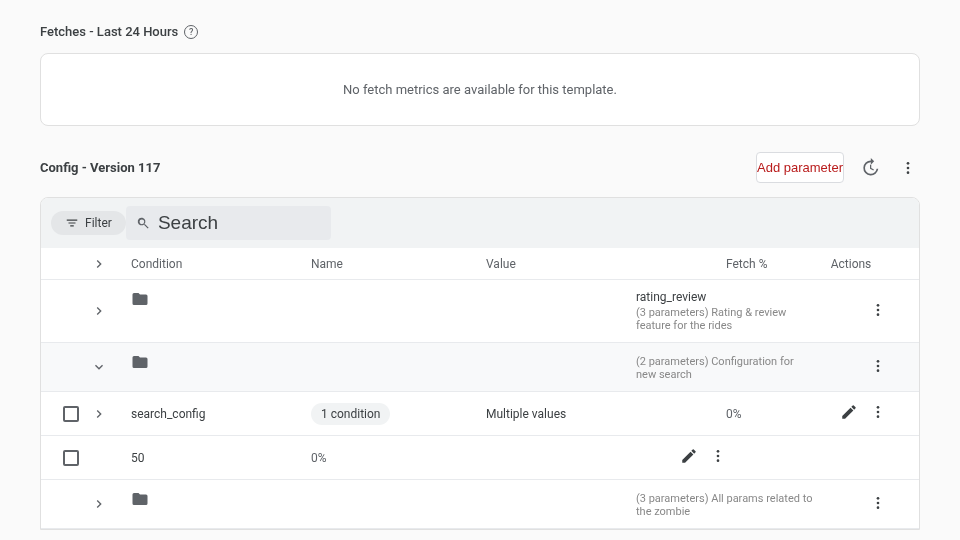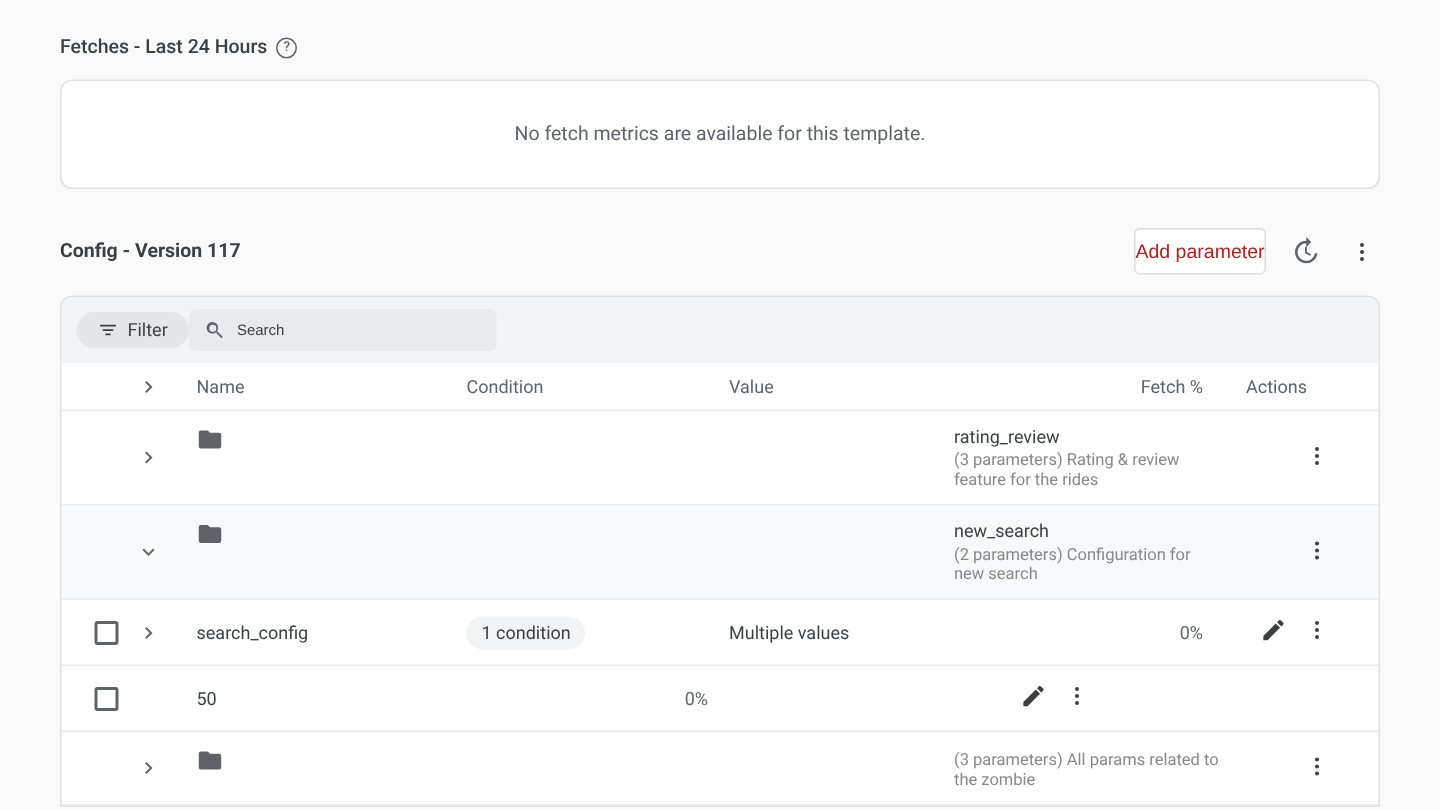--- a/index.html
+++ b/index.html
@@ -95,21 +95,21 @@
     gap: 8px;
     background: #e8eaed;
     border-radius: 4px;
     padding: 6px 10px;
     width: 205px;
   }
   .search-box input {
     border: none;
     outline: none;
     background: transparent;
-    font-size: 10px;
+    font-size: 19px;
     color: #3c4043;
     width: 100%;
   }
   .row {
     display: grid;
     grid-template-columns: 40px 40px 180px 175px 240px 90px 70px;
     align-items: center;
     padding: 0 10px;
     min-height: 44px;
     border-bottom: 1px solid #e8eaed;
@@ -128,21 +128,21 @@
   .row .chevron { color: #5f6368; cursor: pointer; display: inline-flex; }
   .row .folder { color: #5f6368; }
   .row .actions-col {
     display: flex;
     align-items: center;
     justify-content: flex-end;
     gap: 12px;
     color: #3c4043;
   }
   .row .more { cursor: pointer; color: #3c4043; }
-  .fetch-col { text-align: right; color: #5f6368; padding-right: 14px; }
+  .fetch-col { text-align: left; color: #5f6368; padding-right: 14px; }
   .row.expanded { background: #f8f9fa; }
   .chip-cond {
     display: inline-block;
     background: #f1f3f4;
     border-radius: 12px;
     padding: 4px 10px;
     font-size: 12px;
     color: #3c4043;
   }
   .checkbox {
@@ -210,22 +210,22 @@
       </div>
     </div>
 
     <div class="row header">
       <div></div>
       <div class="chevron">
         <svg class="chevron-svg" viewBox="0 0 24 24">
             <path d="M8.59 16.59 13.17 12 8.59 7.41 10 6l6 6-6 6z"></path>
           </svg>
       </div>
+      <div>Condition</div>
       <div>Name</div>
-      <div>Condition</div>
       <div>Value</div>
       <div class="fetch-col">Fetch %</div>
       <div style="text-align:center;">Actions</div>
     </div>
 
     <div id="rows-container">
         <div class="row group">
           <div class="checkbox-col"></div>
           <div class="chevron">
             <svg class="chevron-svg" viewBox="0 0 24 24">
@@ -254,21 +254,20 @@
           <div class="chevron">
             <svg class="chevron-svg" viewBox="0 0 24 24">
               <path d="M7.41 8.59 12 13.17l4.59-4.58L18 10l-6 6-6-6z"></path>
             </svg>
           </div>
           <div class="name-cell" style="grid-column: span 4;">
             <span class="folder"><svg class="folder-svg" viewBox="0 0 24 24">
                 <path d="M10 4H4a2 2 0 0 0-2 2v12a2 2 0 0 0 2 2h16a2 2 0 0 0 2-2V8a2 2 0 0 0-2-2h-8l-2-2z"></path>
               </svg></span>
             <div class="namewrap">
-              <div class="name">new_search</div>
               <div class="desc">(2 parameters)  Configuration for new search</div>
             </div>
           </div>
           <div class="actions-col">
             <span class="more"><svg class="more-svg" viewBox="0 0 24 24">
                 <circle cx="12" cy="5" r="2"></circle>
                 <circle cx="12" cy="12" r="2"></circle>
                 <circle cx="12" cy="19" r="2"></circle>
               </svg></span>
           </div>

